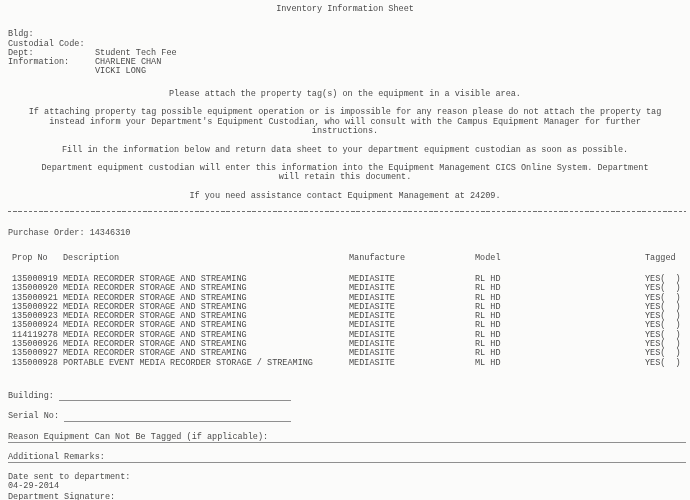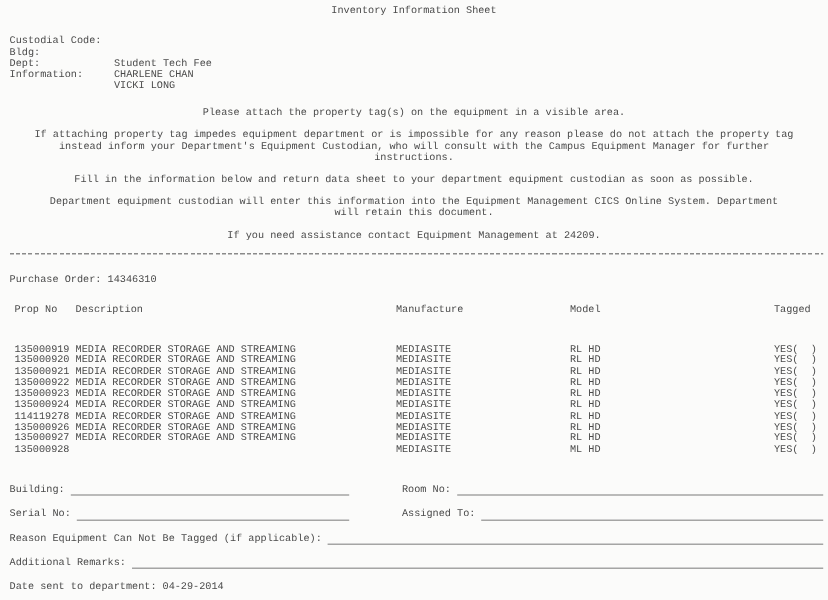--- a/index.html
+++ b/index.html
@@ -18,68 +18,68 @@
   .ival{white-space:pre;}
   #paragraphs{margin-top:13px;}
   .para{margin-top:9.3px;}
   .para:first-child{margin-top:0;}
   .pline{white-space:pre;text-align:center;}
   .sep{margin-top:10px;height:1px;width:678px;
        background:repeating-linear-gradient(90deg,#6e6e6e 0 3.4px,transparent 3.4px 5.2px);}
   .po{margin-top:17px;white-space:pre;}
   .thead{position:relative;height:9.3px;margin-top:15px;}
   .thead span{position:absolute;top:0;white-space:pre;}
-  #tbody{margin-top:24px;}
+  #tbody{margin-top:12px;}
   .trow{position:relative;height:9.3px;}
   .trow span{position:absolute;top:0;white-space:pre;}
   .c-prop{left:4px;}
   .c-desc{left:55px;}
-  .c-manu{left:322px;}
+  .c-manu{left:341px;}
   .c-model{left:467px;}
   .c-tag{left:637px;}
   #form{margin-top:24px;}
-  .frow{display:flex;width:678px;height:9.3px;margin-bottom:11px;white-space:pre;}
+  .frow{display:flex;width:678px;height:9.3px;margin-bottom:11px;white-space:pre;flex-direction:column;}
   .fgl{display:flex;width:283px;flex:0 0 283px;}
   .fsp{width:44px;flex:0 0 44px;}
   .fgr{display:flex;flex:1;}
   .flabel{margin-right:5px;}
   .uline{flex:1;height:8.5px;border-bottom:1px solid #8f8f8f;}
   .uline-fixed{flex:0 0 212px;height:8.5px;border-bottom:1px solid #8f8f8f;}
 </style>
 </head>
 <body>
 
 <div class="page">
 
   <div class="title">Inventory Information Sheet</div>
 
   <div class="info">
     <div class="irow">
+      <span class="ilabel">Bldg:</span><span class="ival"></span>
+    </div>
+    <div class="irow">
       <span class="ilabel">Custodial Code:</span><span class="ival"></span>
     </div>
     <div class="irow">
-      <span class="ilabel">Bldg:</span><span class="ival"></span>
-    </div>
-    <div class="irow">
       <span class="ilabel">Dept:</span><span class="ival">Student Tech Fee</span>
     </div>
     <div class="irow">
       <span class="ilabel">Information:</span><span class="ival">CHARLENE CHAN</span>
     </div>
     <div class="irow">
       <span class="ilabel"></span><span class="ival">VICKI LONG</span>
     </div>
   </div>
 
   <div id="paragraphs">
       <div class="para">
         <div class="pline">Please attach the property tag(s) on the equipment in a visible area.</div>
       </div>
       <div class="para">
-        <div class="pline">If attaching property tag impedes equipment department or is impossible for any reason please do not attach the property tag</div>
+        <div class="pline">If attaching property tag possible equipment operation or is impossible for any reason please do not attach the property tag</div>
         <div class="pline">instead inform your Department's Equipment Custodian, who will consult with the Campus Equipment Manager for further</div>
         <div class="pline">instructions.</div>
       </div>
       <div class="para">
         <div class="pline">Fill in the information below and return data sheet to your department equipment custodian as soon as possible.</div>
       </div>
       <div class="para">
         <div class="pline">Department equipment custodian will enter this information into the Equipment Management CICS Online System. Department</div>
         <div class="pline">will retain this document.</div>
       </div>
@@ -159,20 +159,21 @@
       </div>
       <div class="trow">
         <span class="c-prop">135000927</span>
         <span class="c-desc">MEDIA RECORDER STORAGE AND STREAMING</span>
         <span class="c-manu">MEDIASITE</span>
         <span class="c-model">RL HD</span>
         <span class="c-tag">YES(  )</span>
       </div>
       <div class="trow">
         <span class="c-prop">135000928</span>
+        <span class="c-desc">PORTABLE EVENT MEDIA RECORDER STORAGE / STREAMING</span>
         <span class="c-manu">MEDIASITE</span>
         <span class="c-model">ML HD</span>
         <span class="c-tag">YES(  )</span>
       </div>
     </div>
 
   <div id="form">
     <div class="frow">
       <span class="fgl">
         <span class="flabel">Building:</span><span class="uline"></span>

